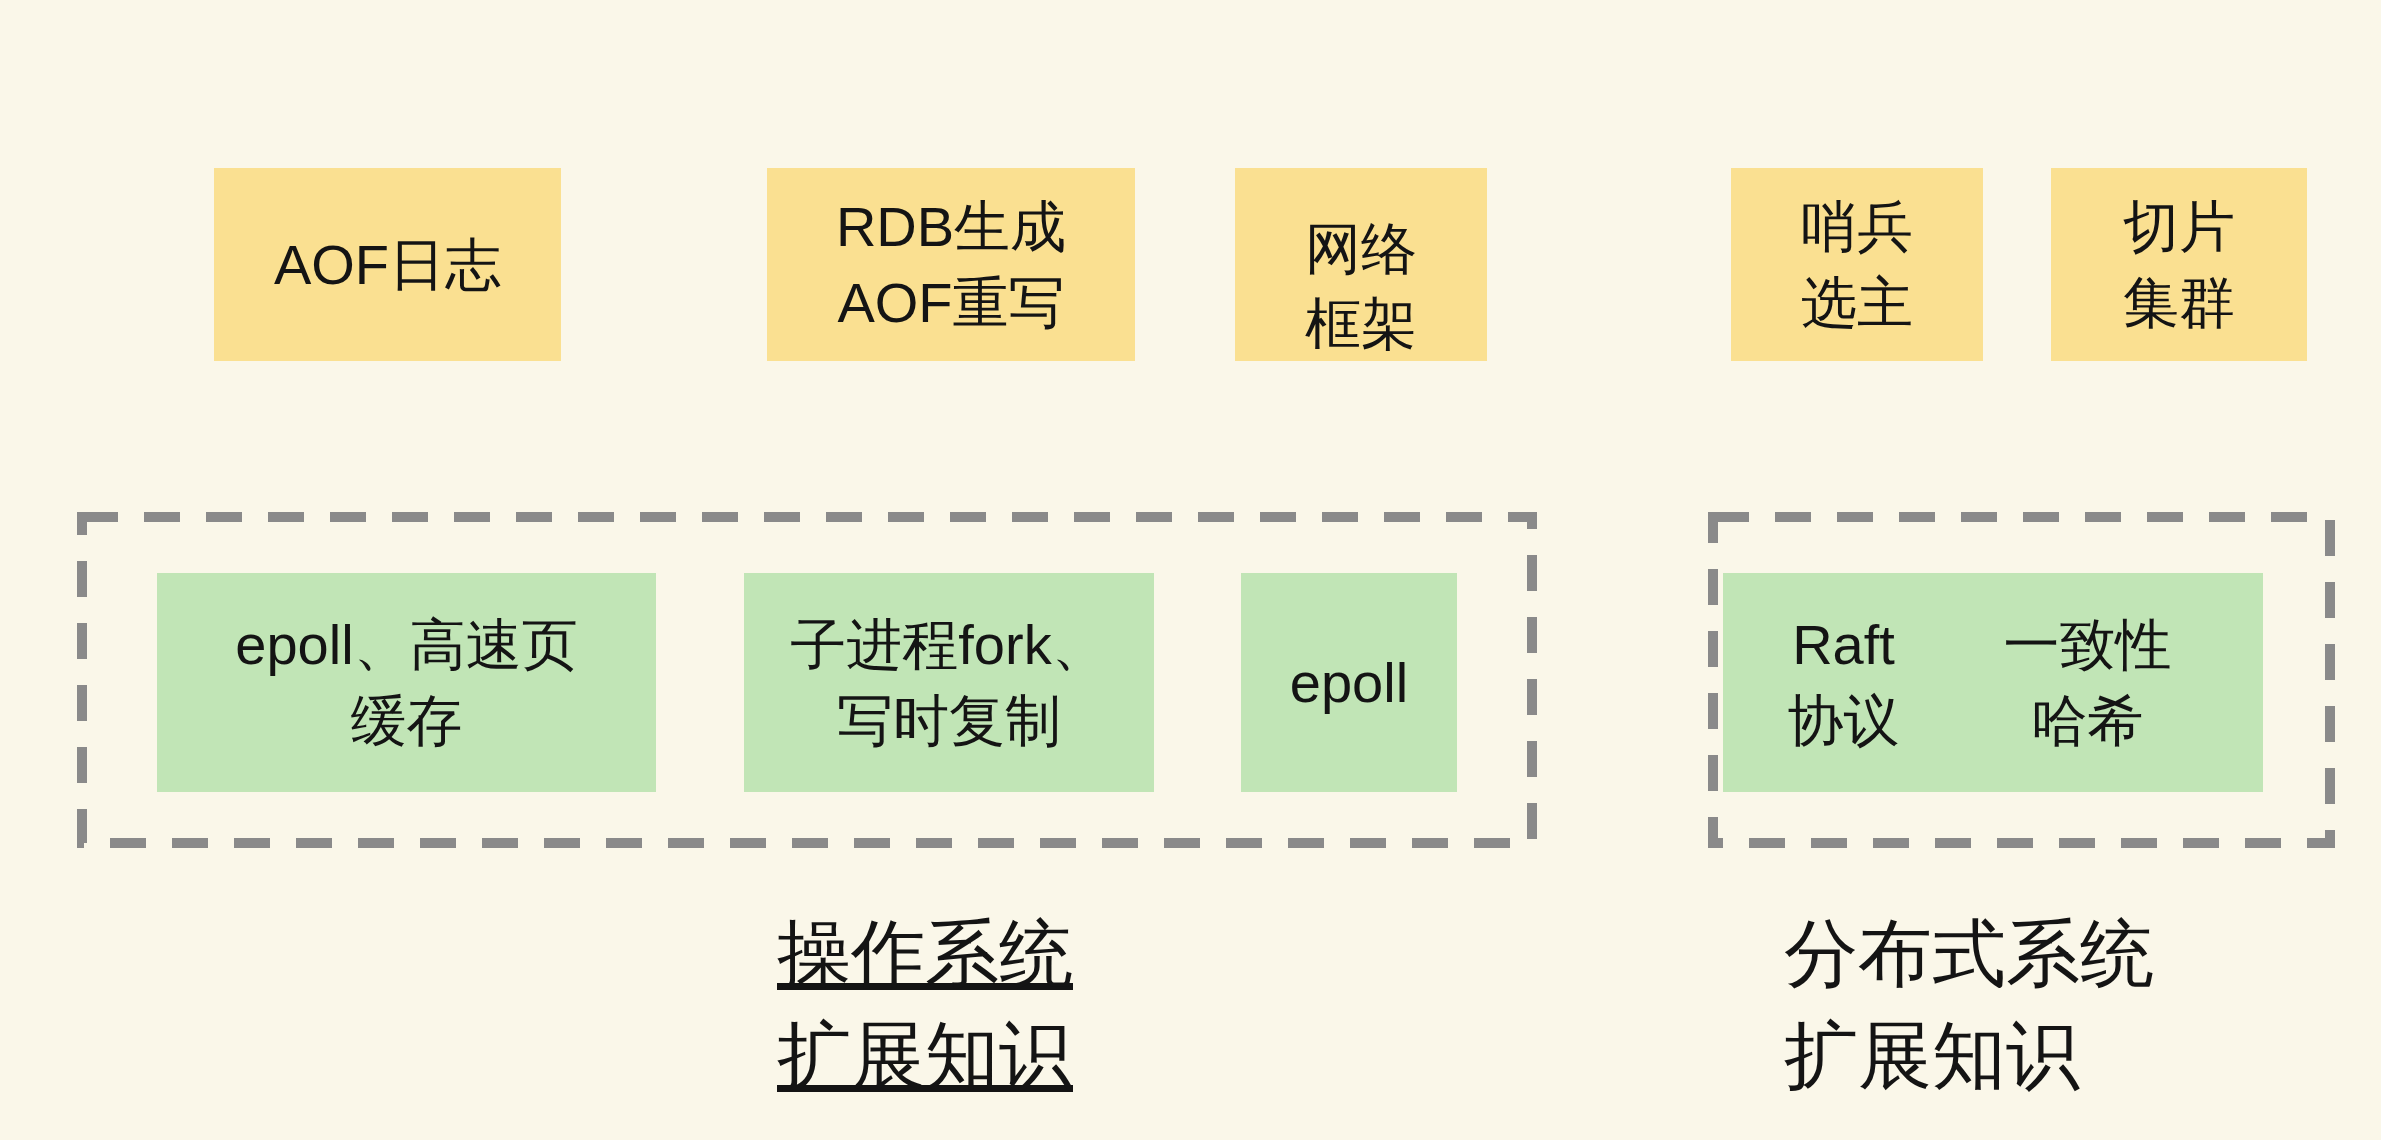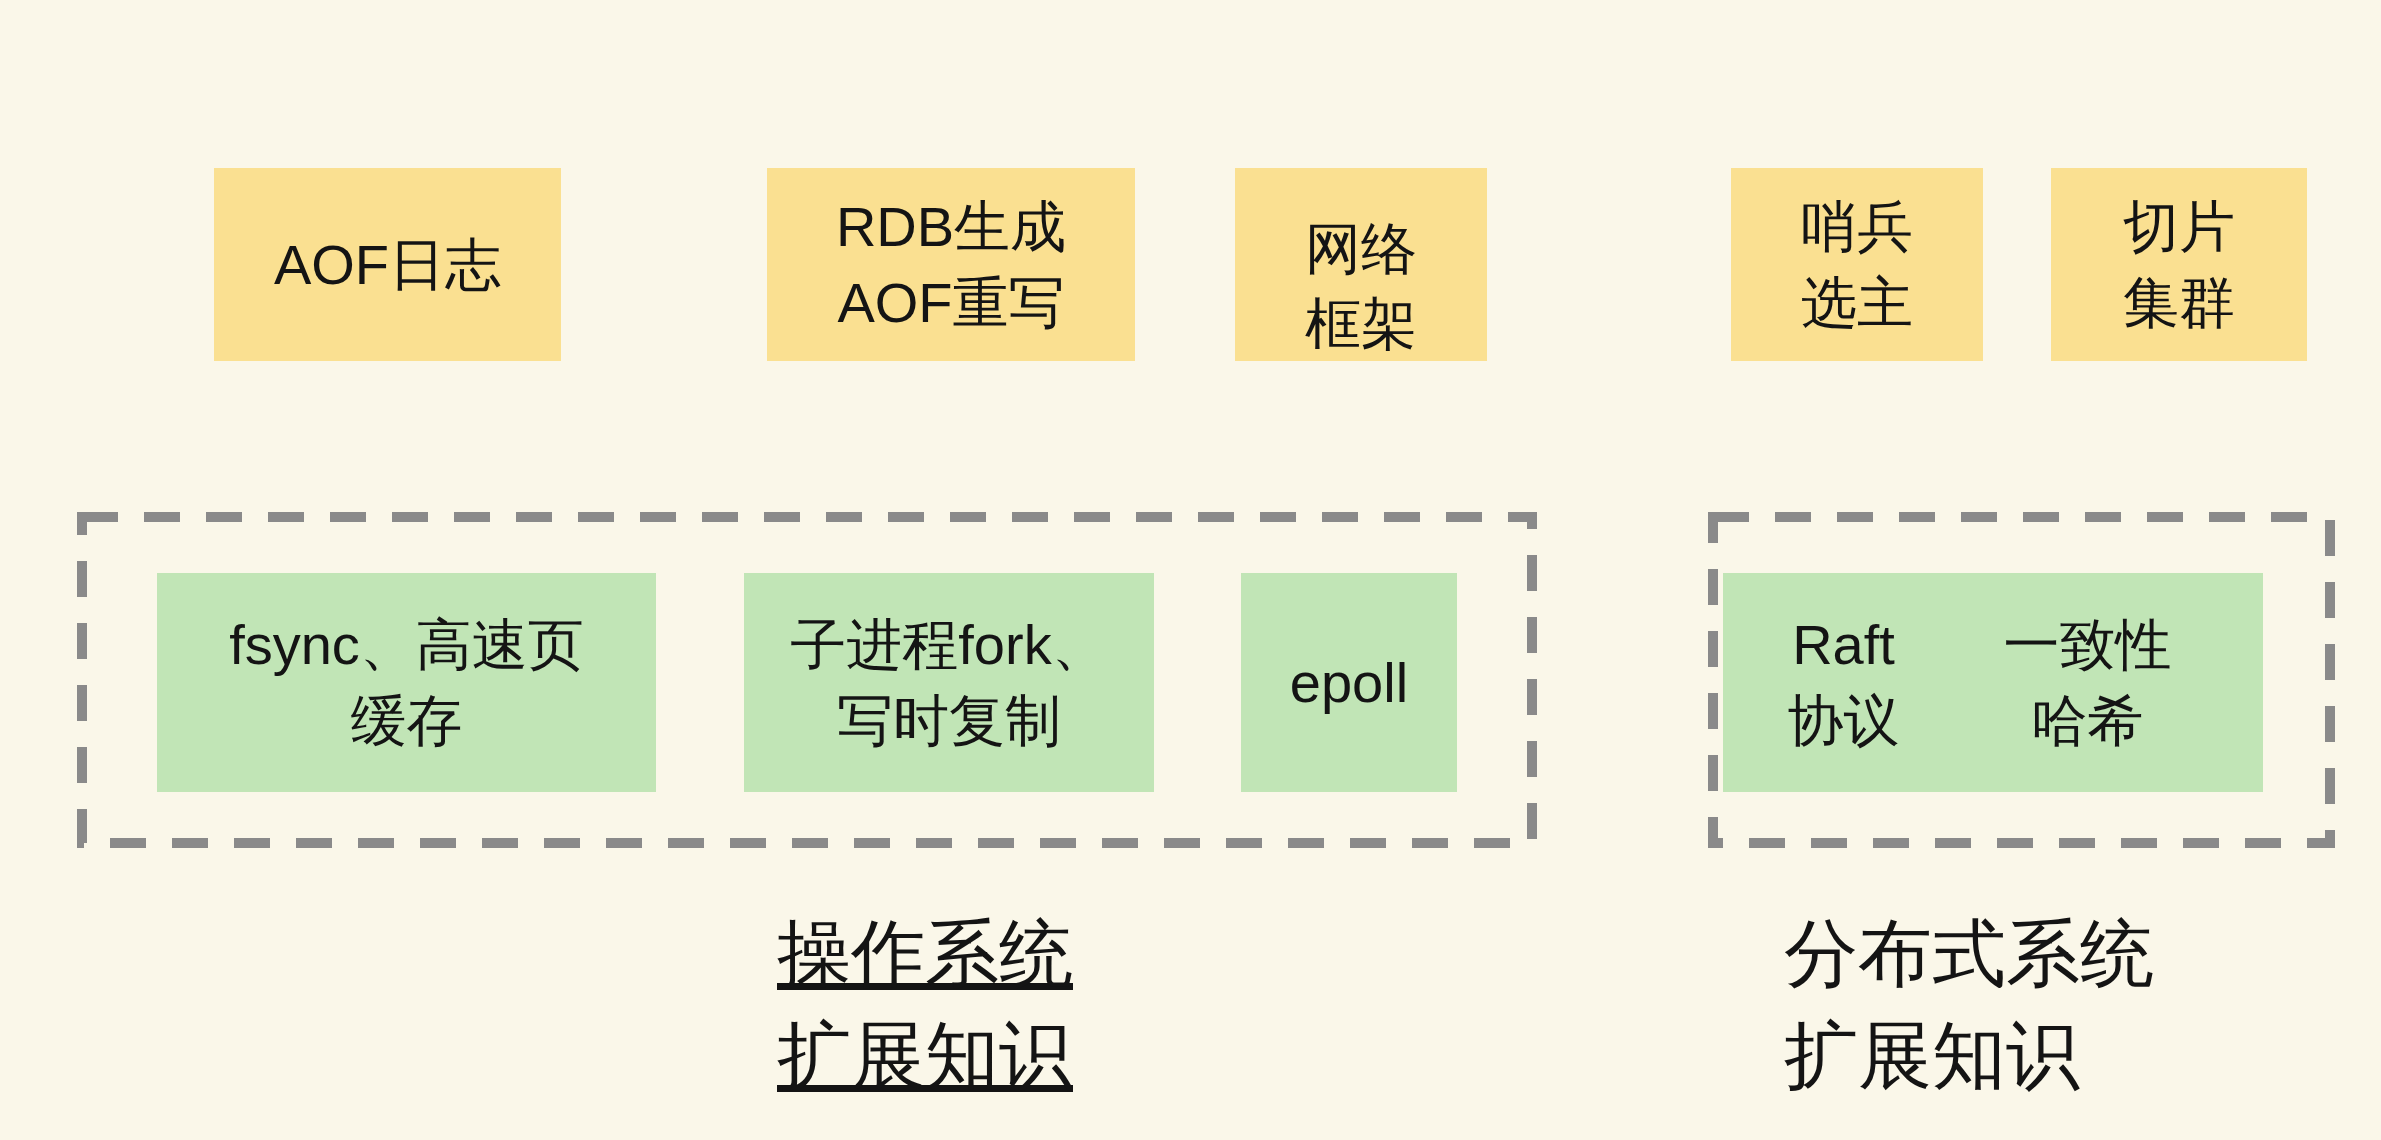--- a/index.html
+++ b/index.html
@@ -98,21 +98,21 @@
   </div>
 
   <svg class="group-outline outline-left" width="1460" height="336">
     <rect x="5" y="5" width="1450" height="326"></rect>
   </svg>
   <svg class="group-outline outline-right" width="627" height="336">
     <rect x="5" y="5" width="617" height="326"></rect>
   </svg>
 
   <div class="box detail d1">
-    <span class="lbl">fsync、高速页
+    <span class="lbl">epoll、高速页
 缓存</span>
   </div>
   <div class="box detail d2">
     <span class="lbl">子进程fork、
 写时复制</span>
   </div>
   <div class="box detail d3">
     <span class="lbl">epoll</span>
   </div>
 

